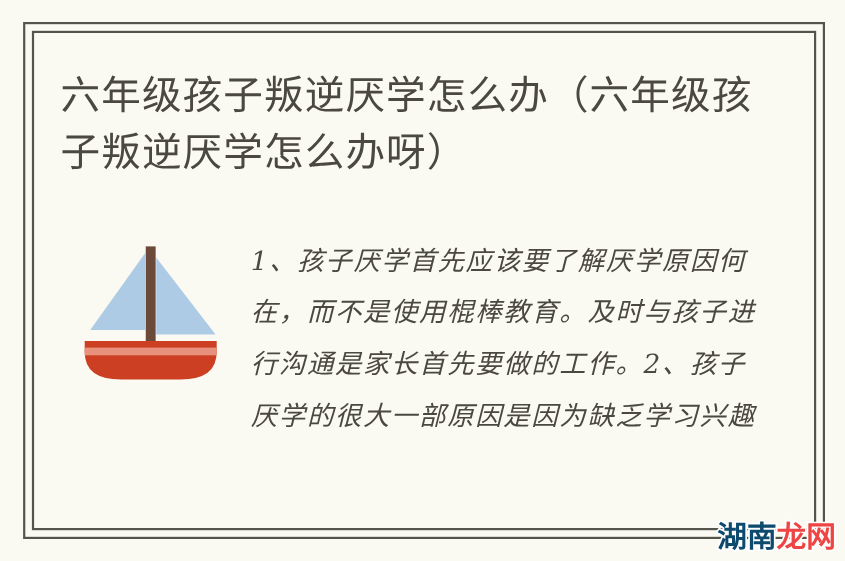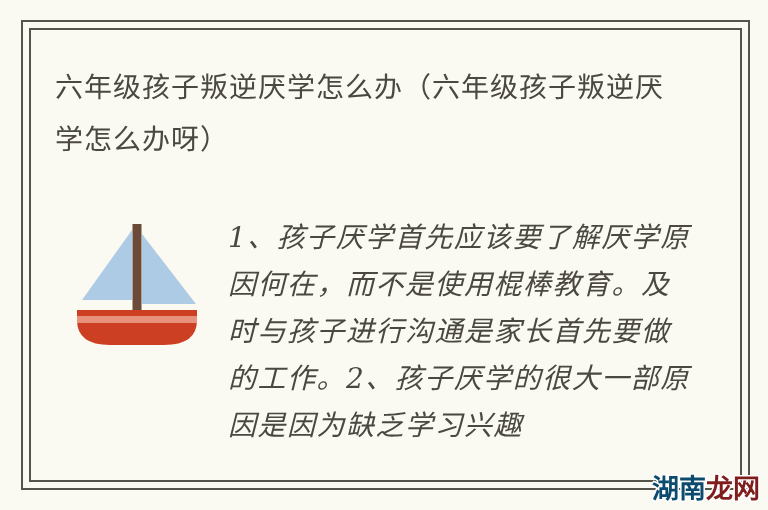--- a/index.html
+++ b/index.html
@@ -46,21 +46,21 @@
   }
 
   
   .title {
     position: absolute;
     left: 55px;
     top: 62px;
     width: 630px;
     margin: 0;
     font-family: "DejaVu Sans", "Liberation Sans", sans-serif;
-    font-size: 28px;
+    font-size: 36px;
     font-weight: 400;
     line-height: 52px;
     letter-spacing: 1px;
     color: #4A4840;
     white-space: normal;
   }
 
   
   .content {
     position: absolute;
@@ -85,21 +85,21 @@
   }
 
   
   .body-text {
     position: absolute;
     left: 188px;
     top: 14px;
     width: 466px;
     margin: 0;
     font-family: "DejaVu Serif", "Liberation Serif", serif;
-    font-size: 28px;
+    font-size: 24px;
     font-style: italic;
     font-weight: 400;
     line-height: 47px;
     letter-spacing: 1.5px;
     color: #4A4840;
     text-align: left;
   }
 
   
   .watermark {
@@ -109,21 +109,21 @@
     font-family: "DejaVu Sans", "Liberation Sans", sans-serif;
     font-size: 27px;
     font-weight: 700;
     line-height: 1;
     letter-spacing: 0px;
     white-space: nowrap;
     -webkit-text-stroke: 3px #FFFFFF;
     paint-order: stroke fill;
   }
   .watermark .wm-a { color: #0c4a6e; }
-  .watermark .wm-b { color: #7f1d1d; }
+  .watermark .wm-b { color: #ef4444; }
 </style>
 </head>
 <body>
 
 <div class="page">
 
   <div class="frame-outer"></div>
   <div class="frame-inner"></div>
 
   <h1 class="title">六年级孩子叛逆厌学怎么办（六年级孩子叛逆厌学怎么办呀）</h1>

